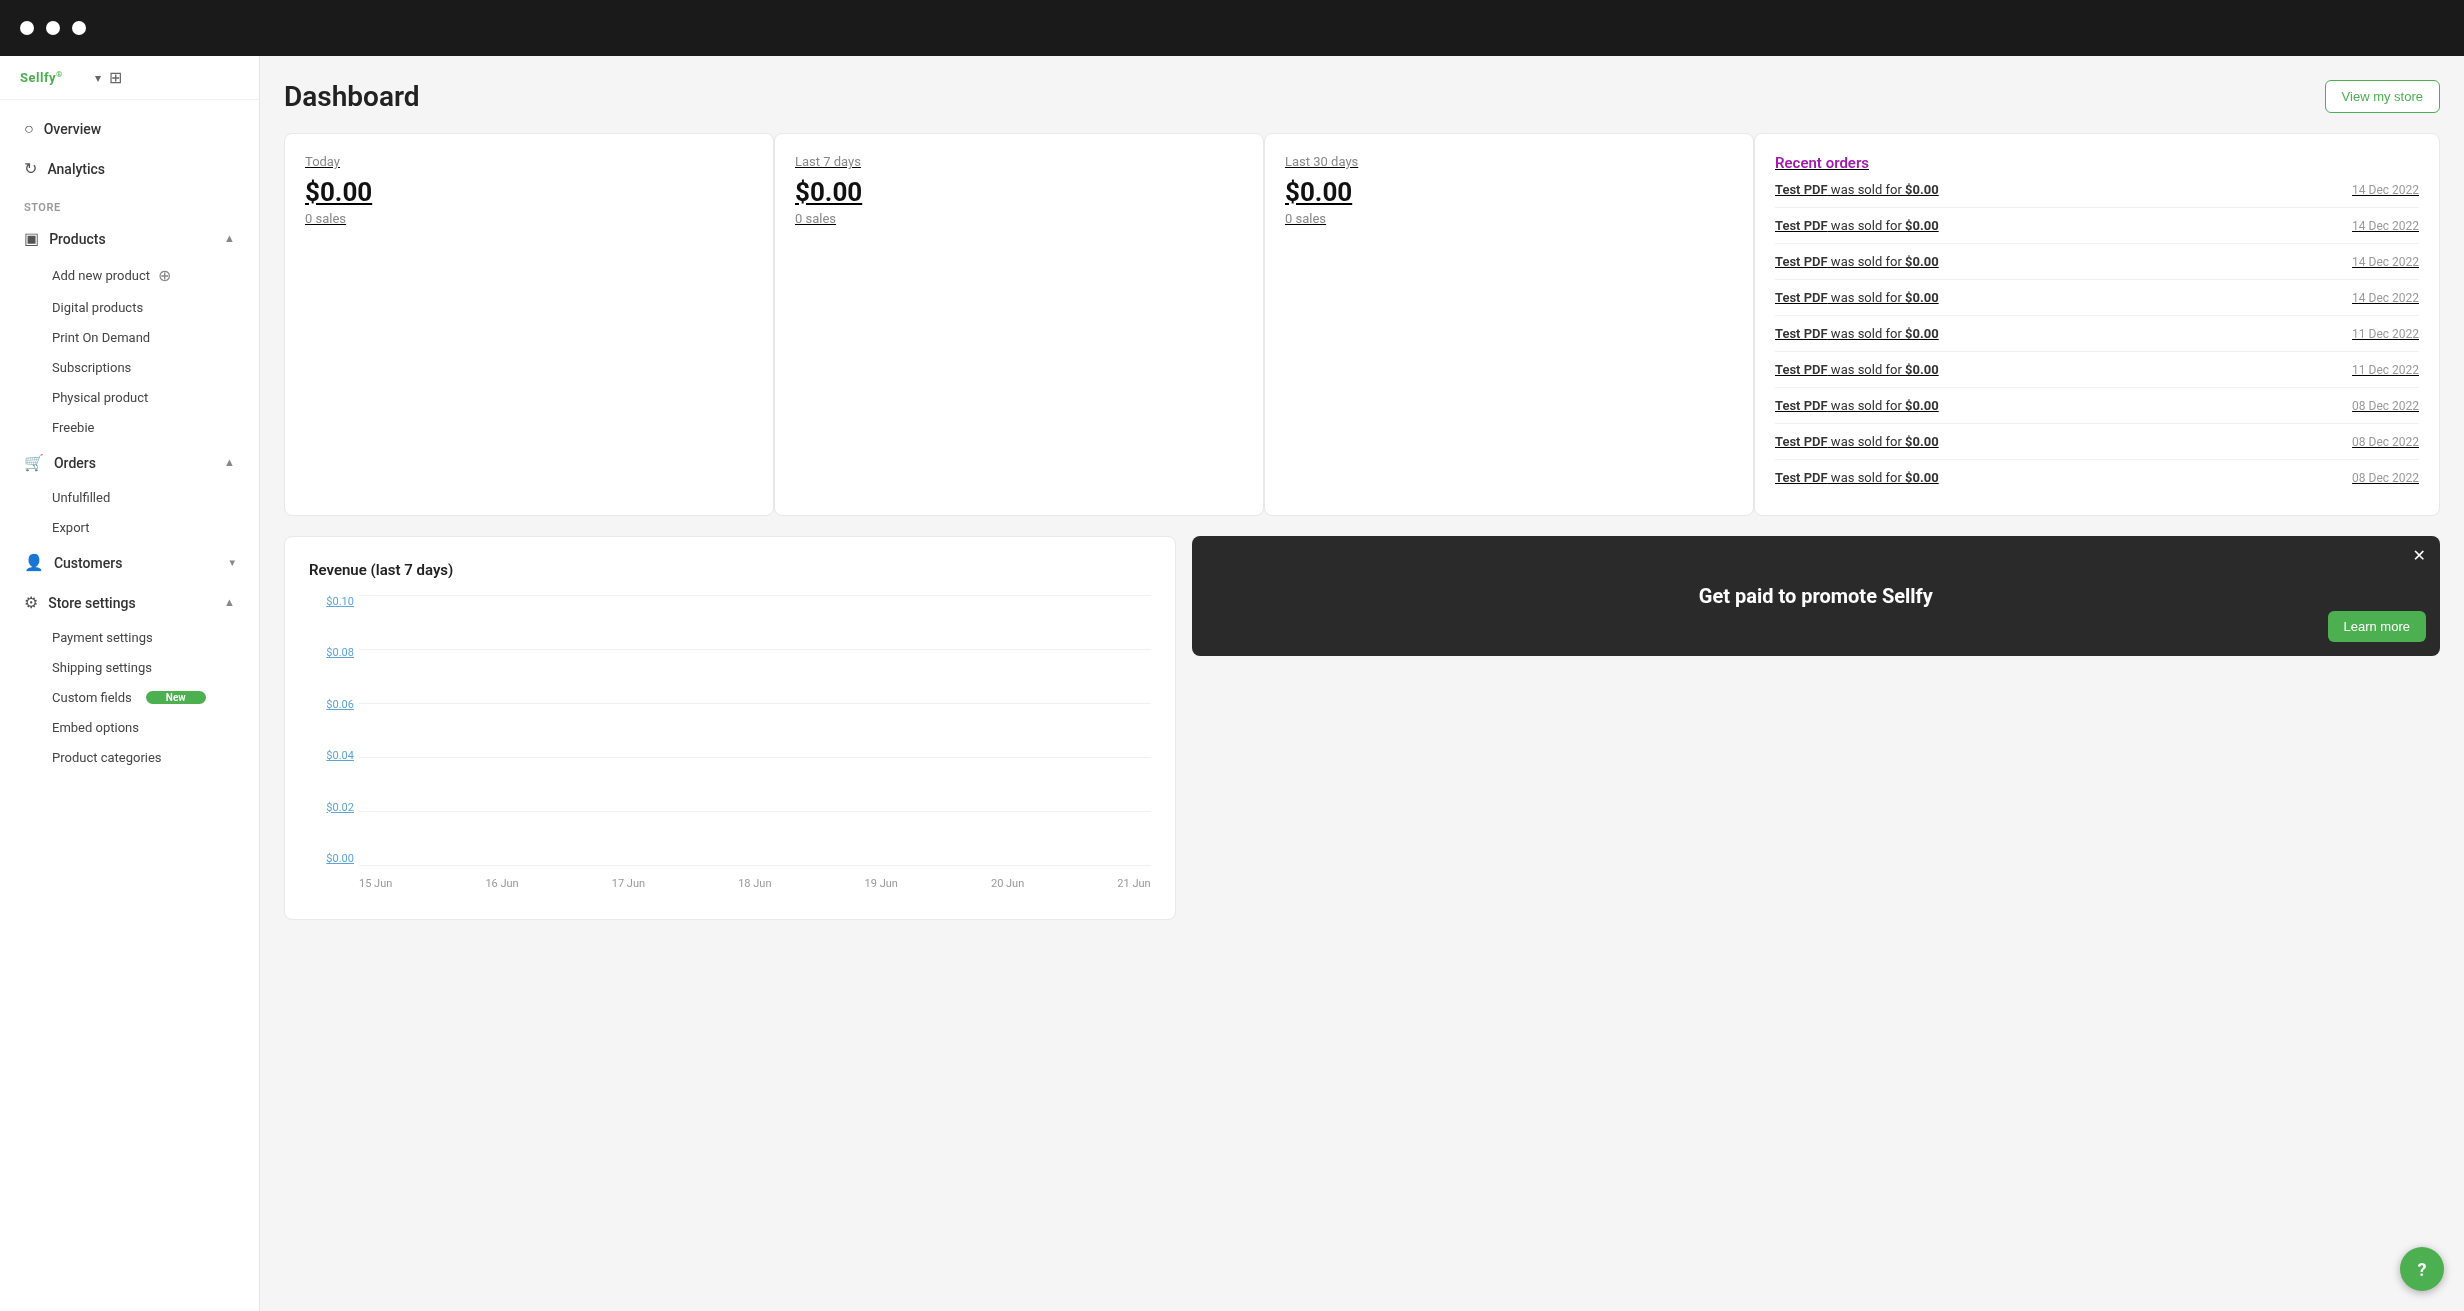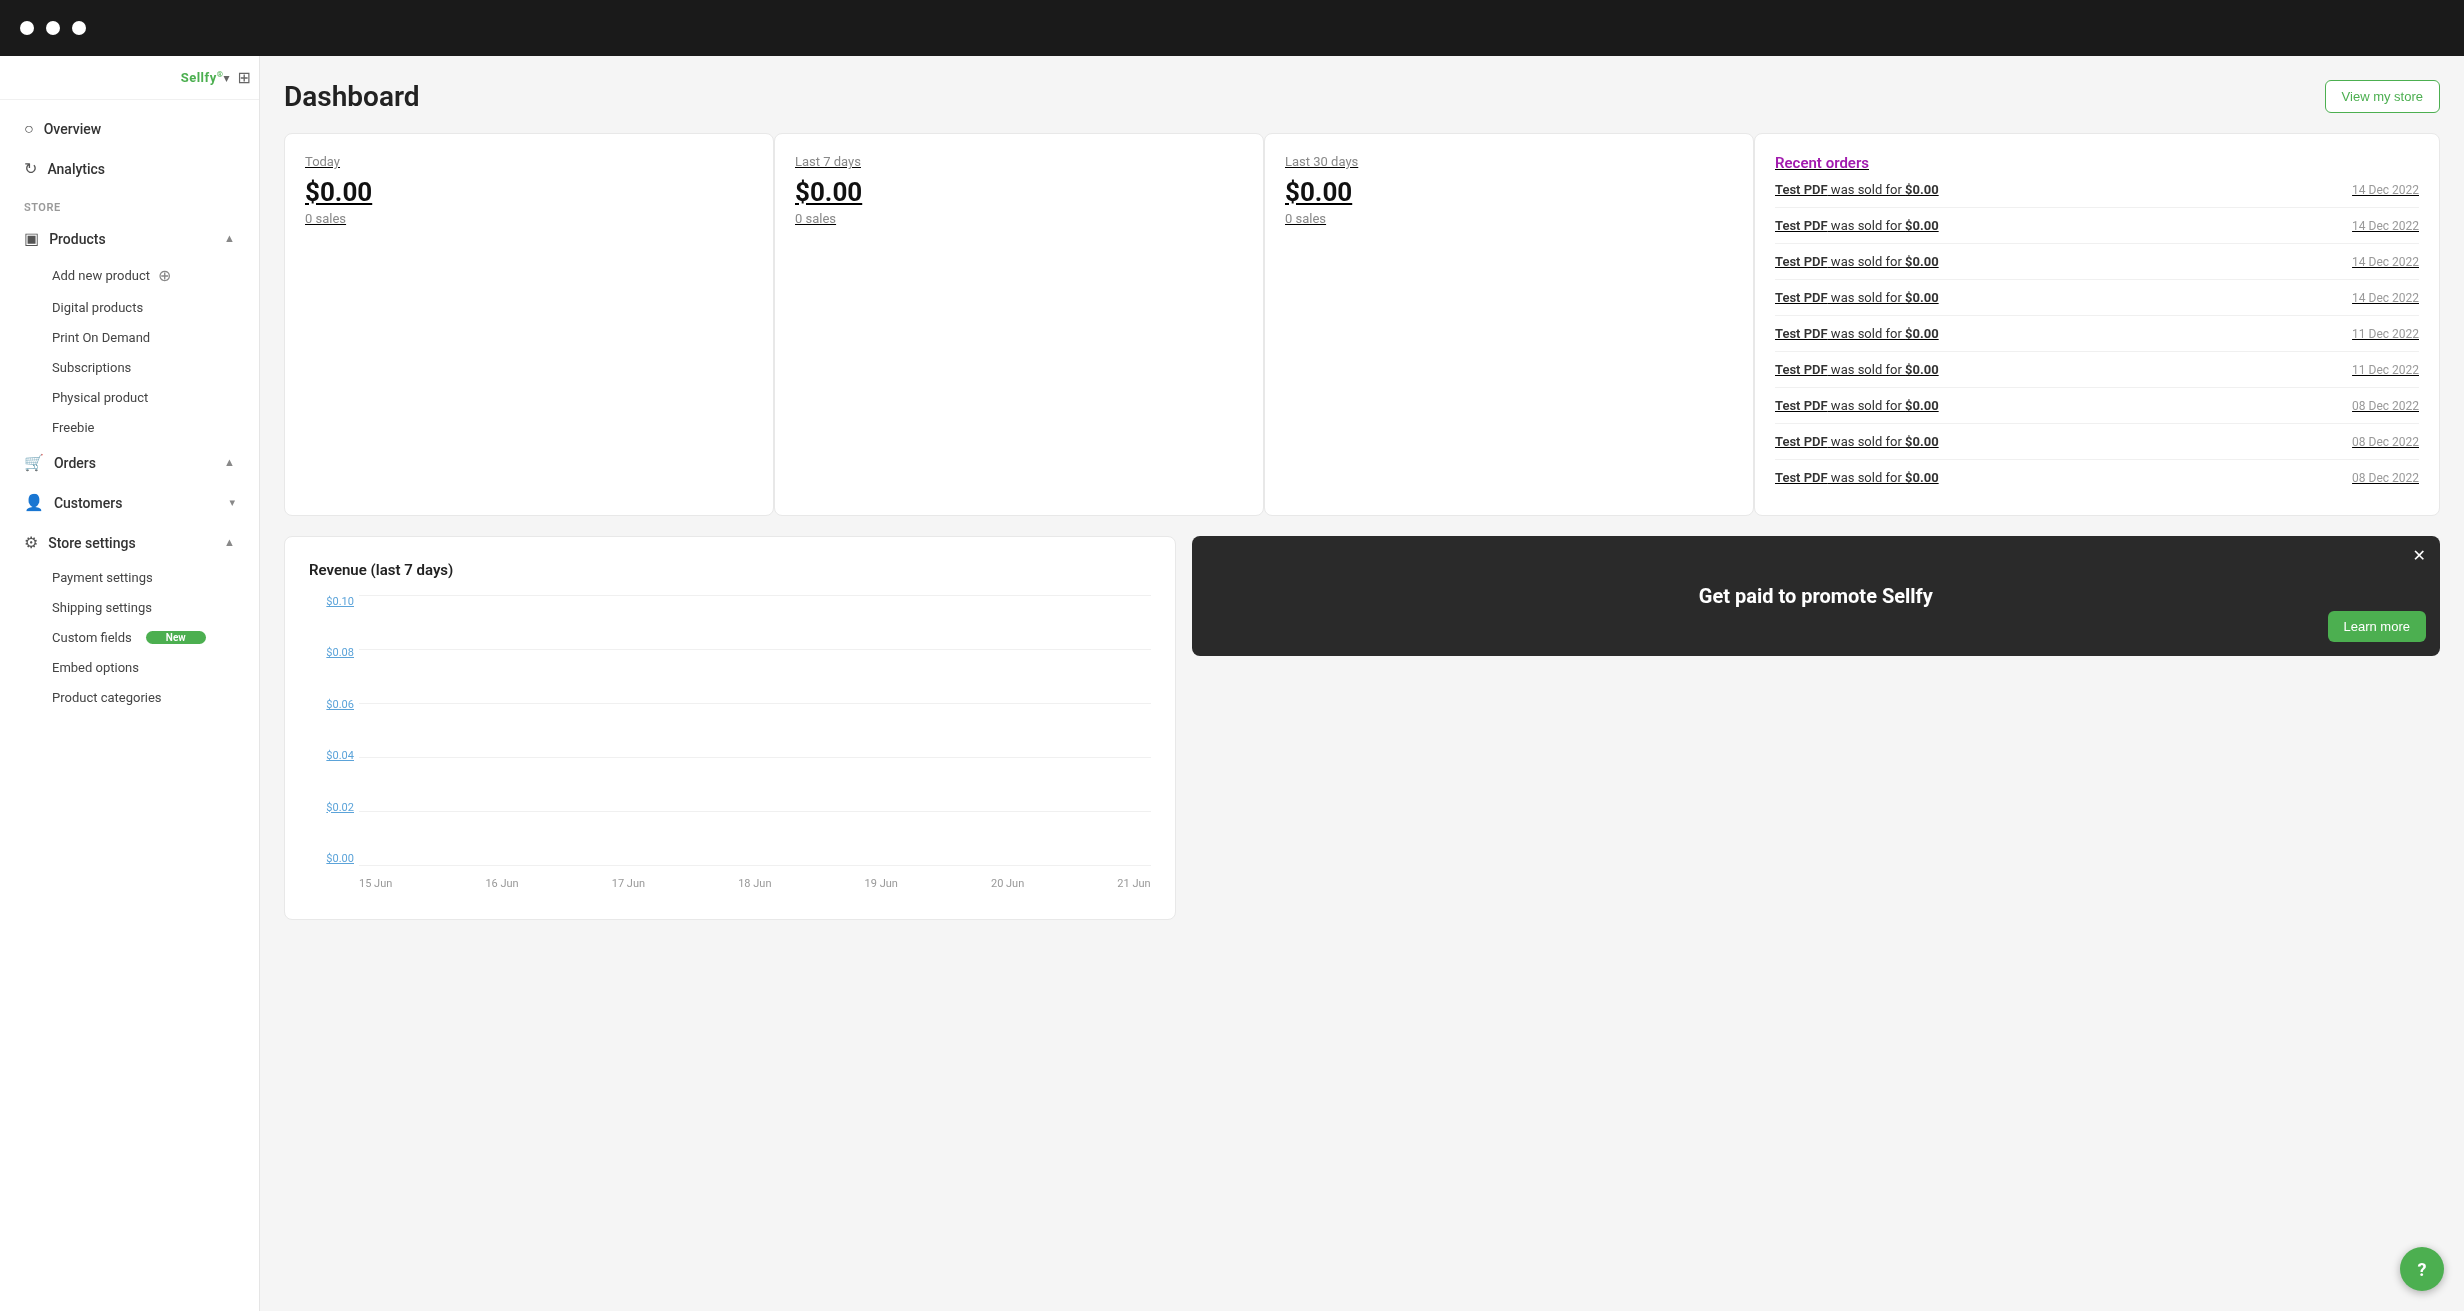--- a/index.html
+++ b/index.html
@@ -34,23 +34,24 @@
       background: #fff;
       border-right: 1px solid #e5e5e5;
       display: flex;
       flex-direction: column;
       flex-shrink: 0;
       overflow-y: auto;
     }
     .sidebar-header {
       display: flex;
       align-items: center;
-      justify-content: flex-end;
-      padding: 12px 8px;
+      justify-content: flex-start;
+      padding: 12px 20px;
       border-bottom: 1px solid #f0f0f0;
+      gap: 32px;
     }
     .sidebar-logo {
       font-size: 13px;
       font-weight: 700;
       color: #4CAF50;
       letter-spacing: 0.5px;
     }
     .sidebar-logo sup { font-size: 8px; vertical-align: super; }
     .sidebar-header-right {
       display: flex;
@@ -378,20 +379,28 @@
         </div>
         <div class="sub-nav-item">
           <span>Freebie</span>
         </div>
       </div>
 
       <div class="nav-item">
         <span class="nav-icon">🛒</span>
         <span class="nav-label">Orders</span>
         <span class="nav-chevron">▲</span>
+      </div>
+      <div class="sub-nav">
+        <div class="sub-nav-item">
+          <span>Unfulfilled</span>
+        </div>
+        <div class="sub-nav-item">
+          <span>Export</span>
+        </div>
       </div>
 
       <div class="nav-item">
         <span class="nav-icon">👤</span>
         <span class="nav-label">Customers</span>
         <span class="nav-chevron">▾</span>
       </div>
 
       <div class="nav-item">
         <span class="nav-icon">⚙</span>

